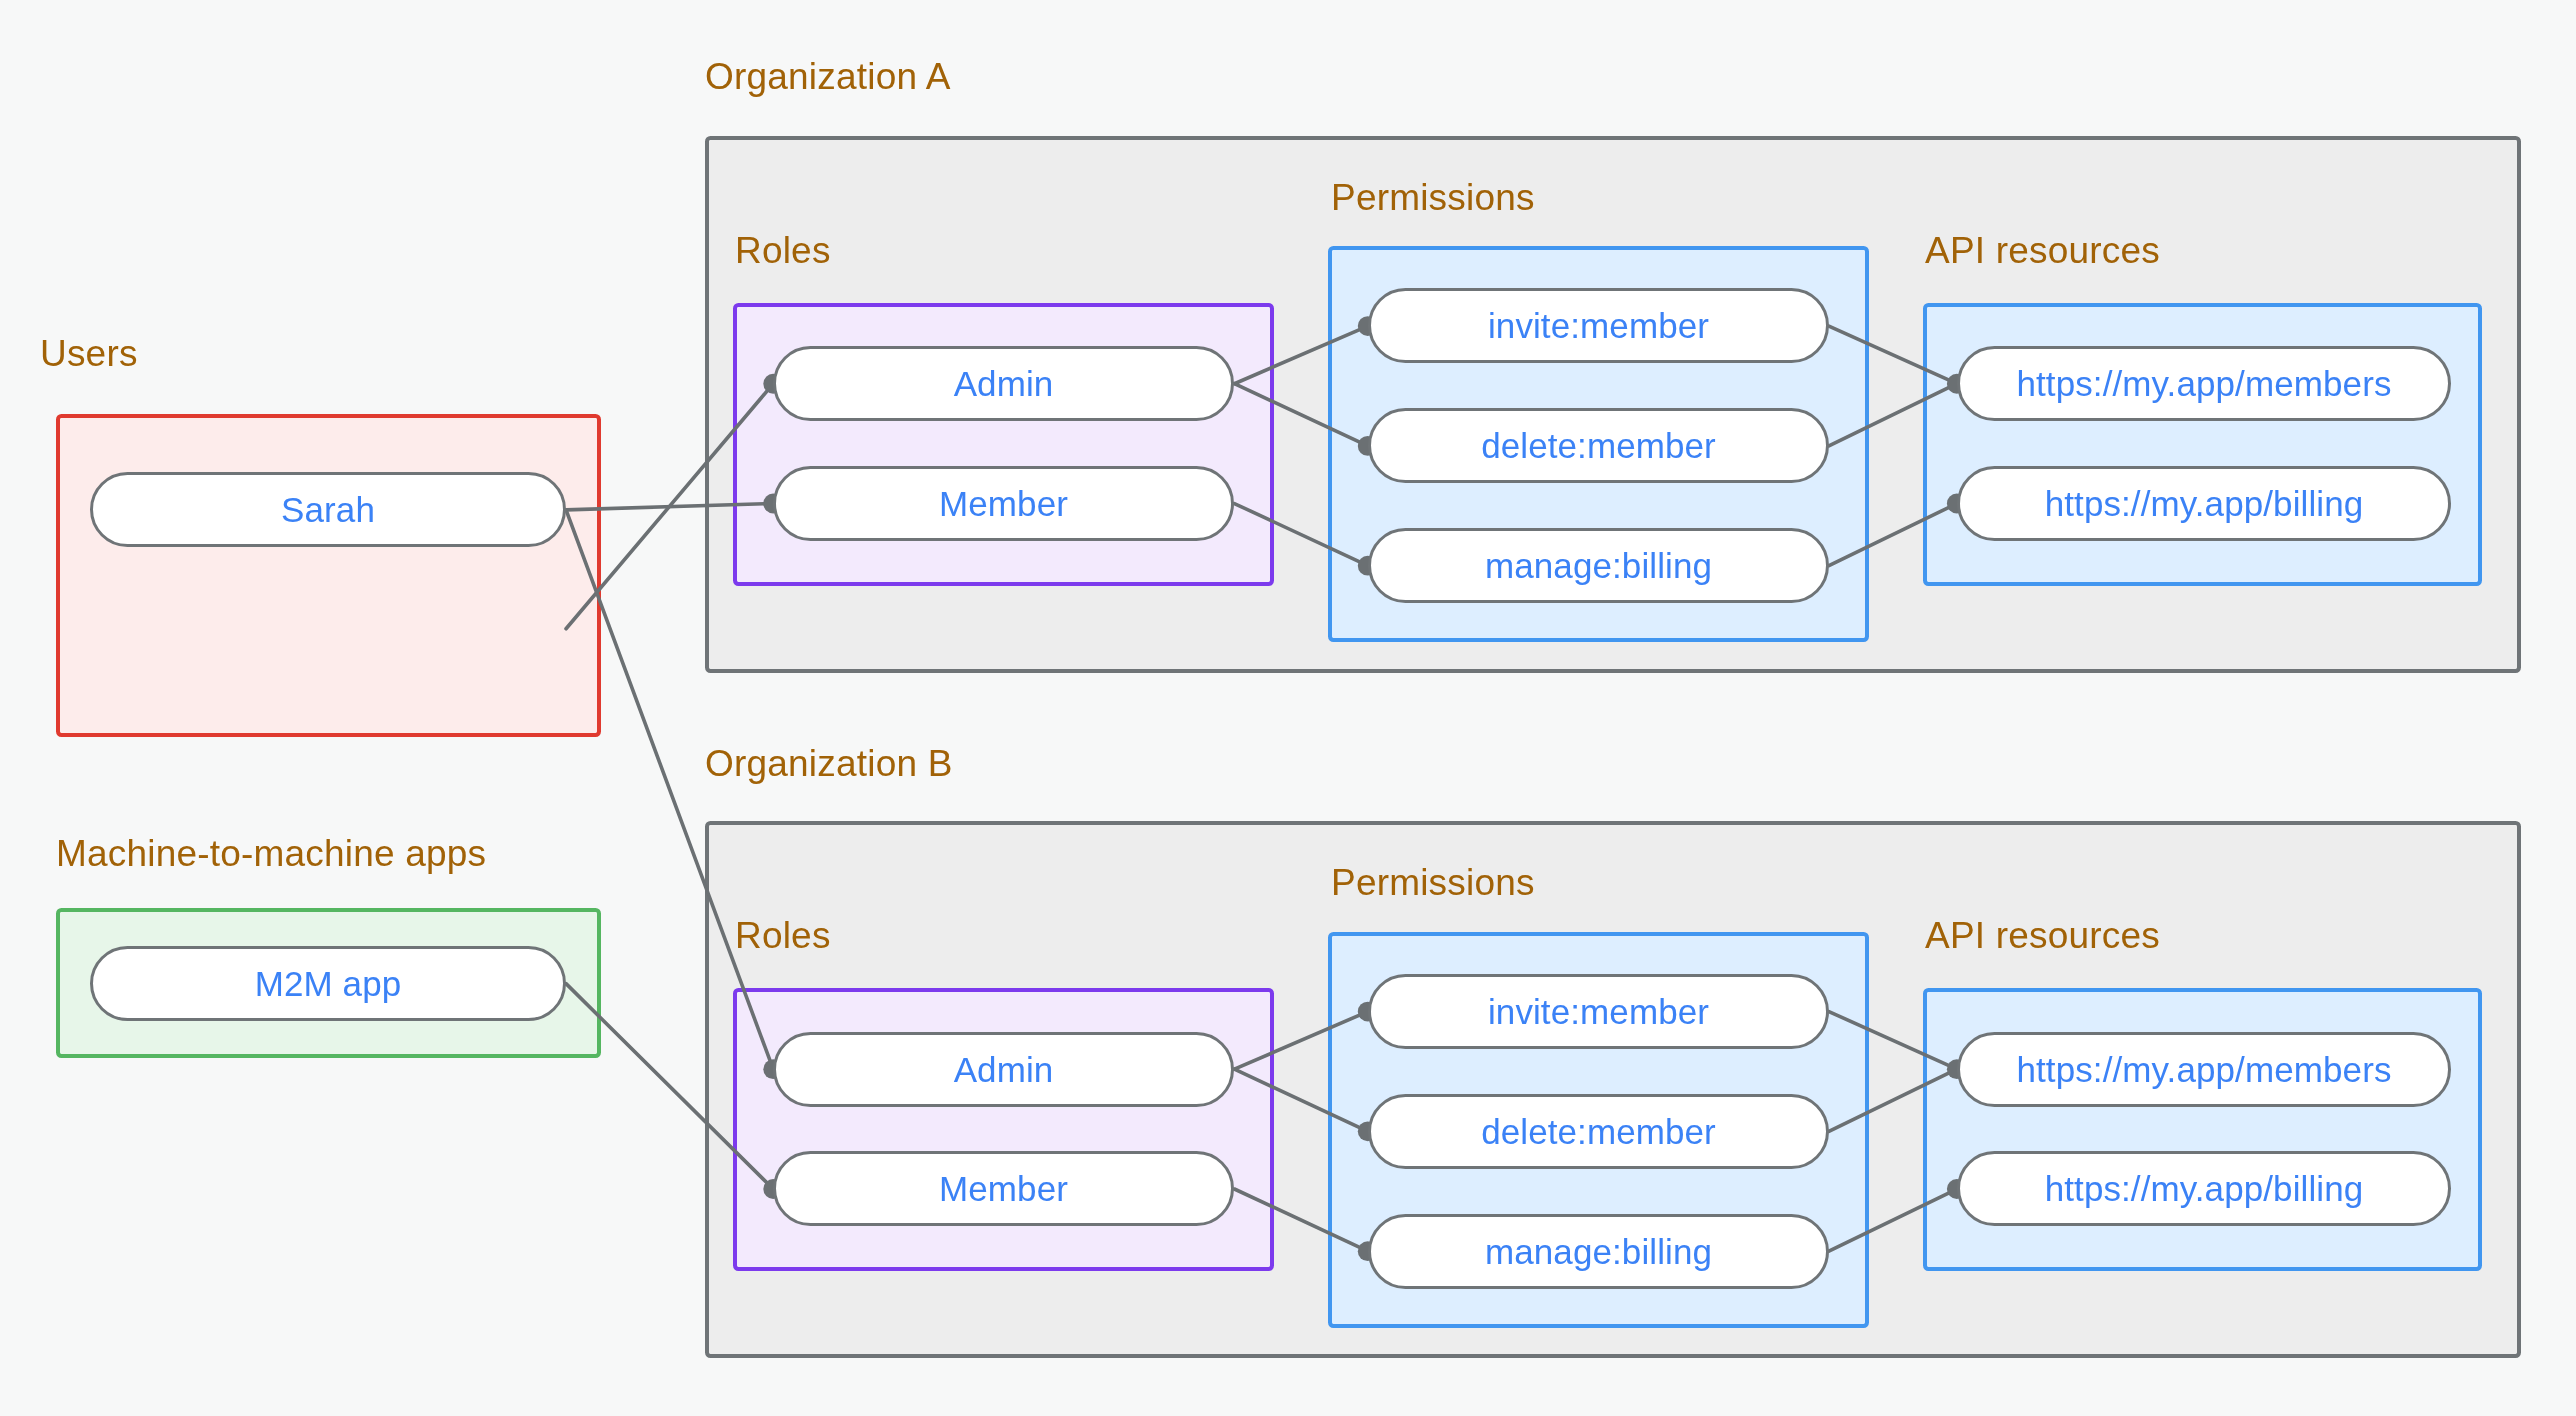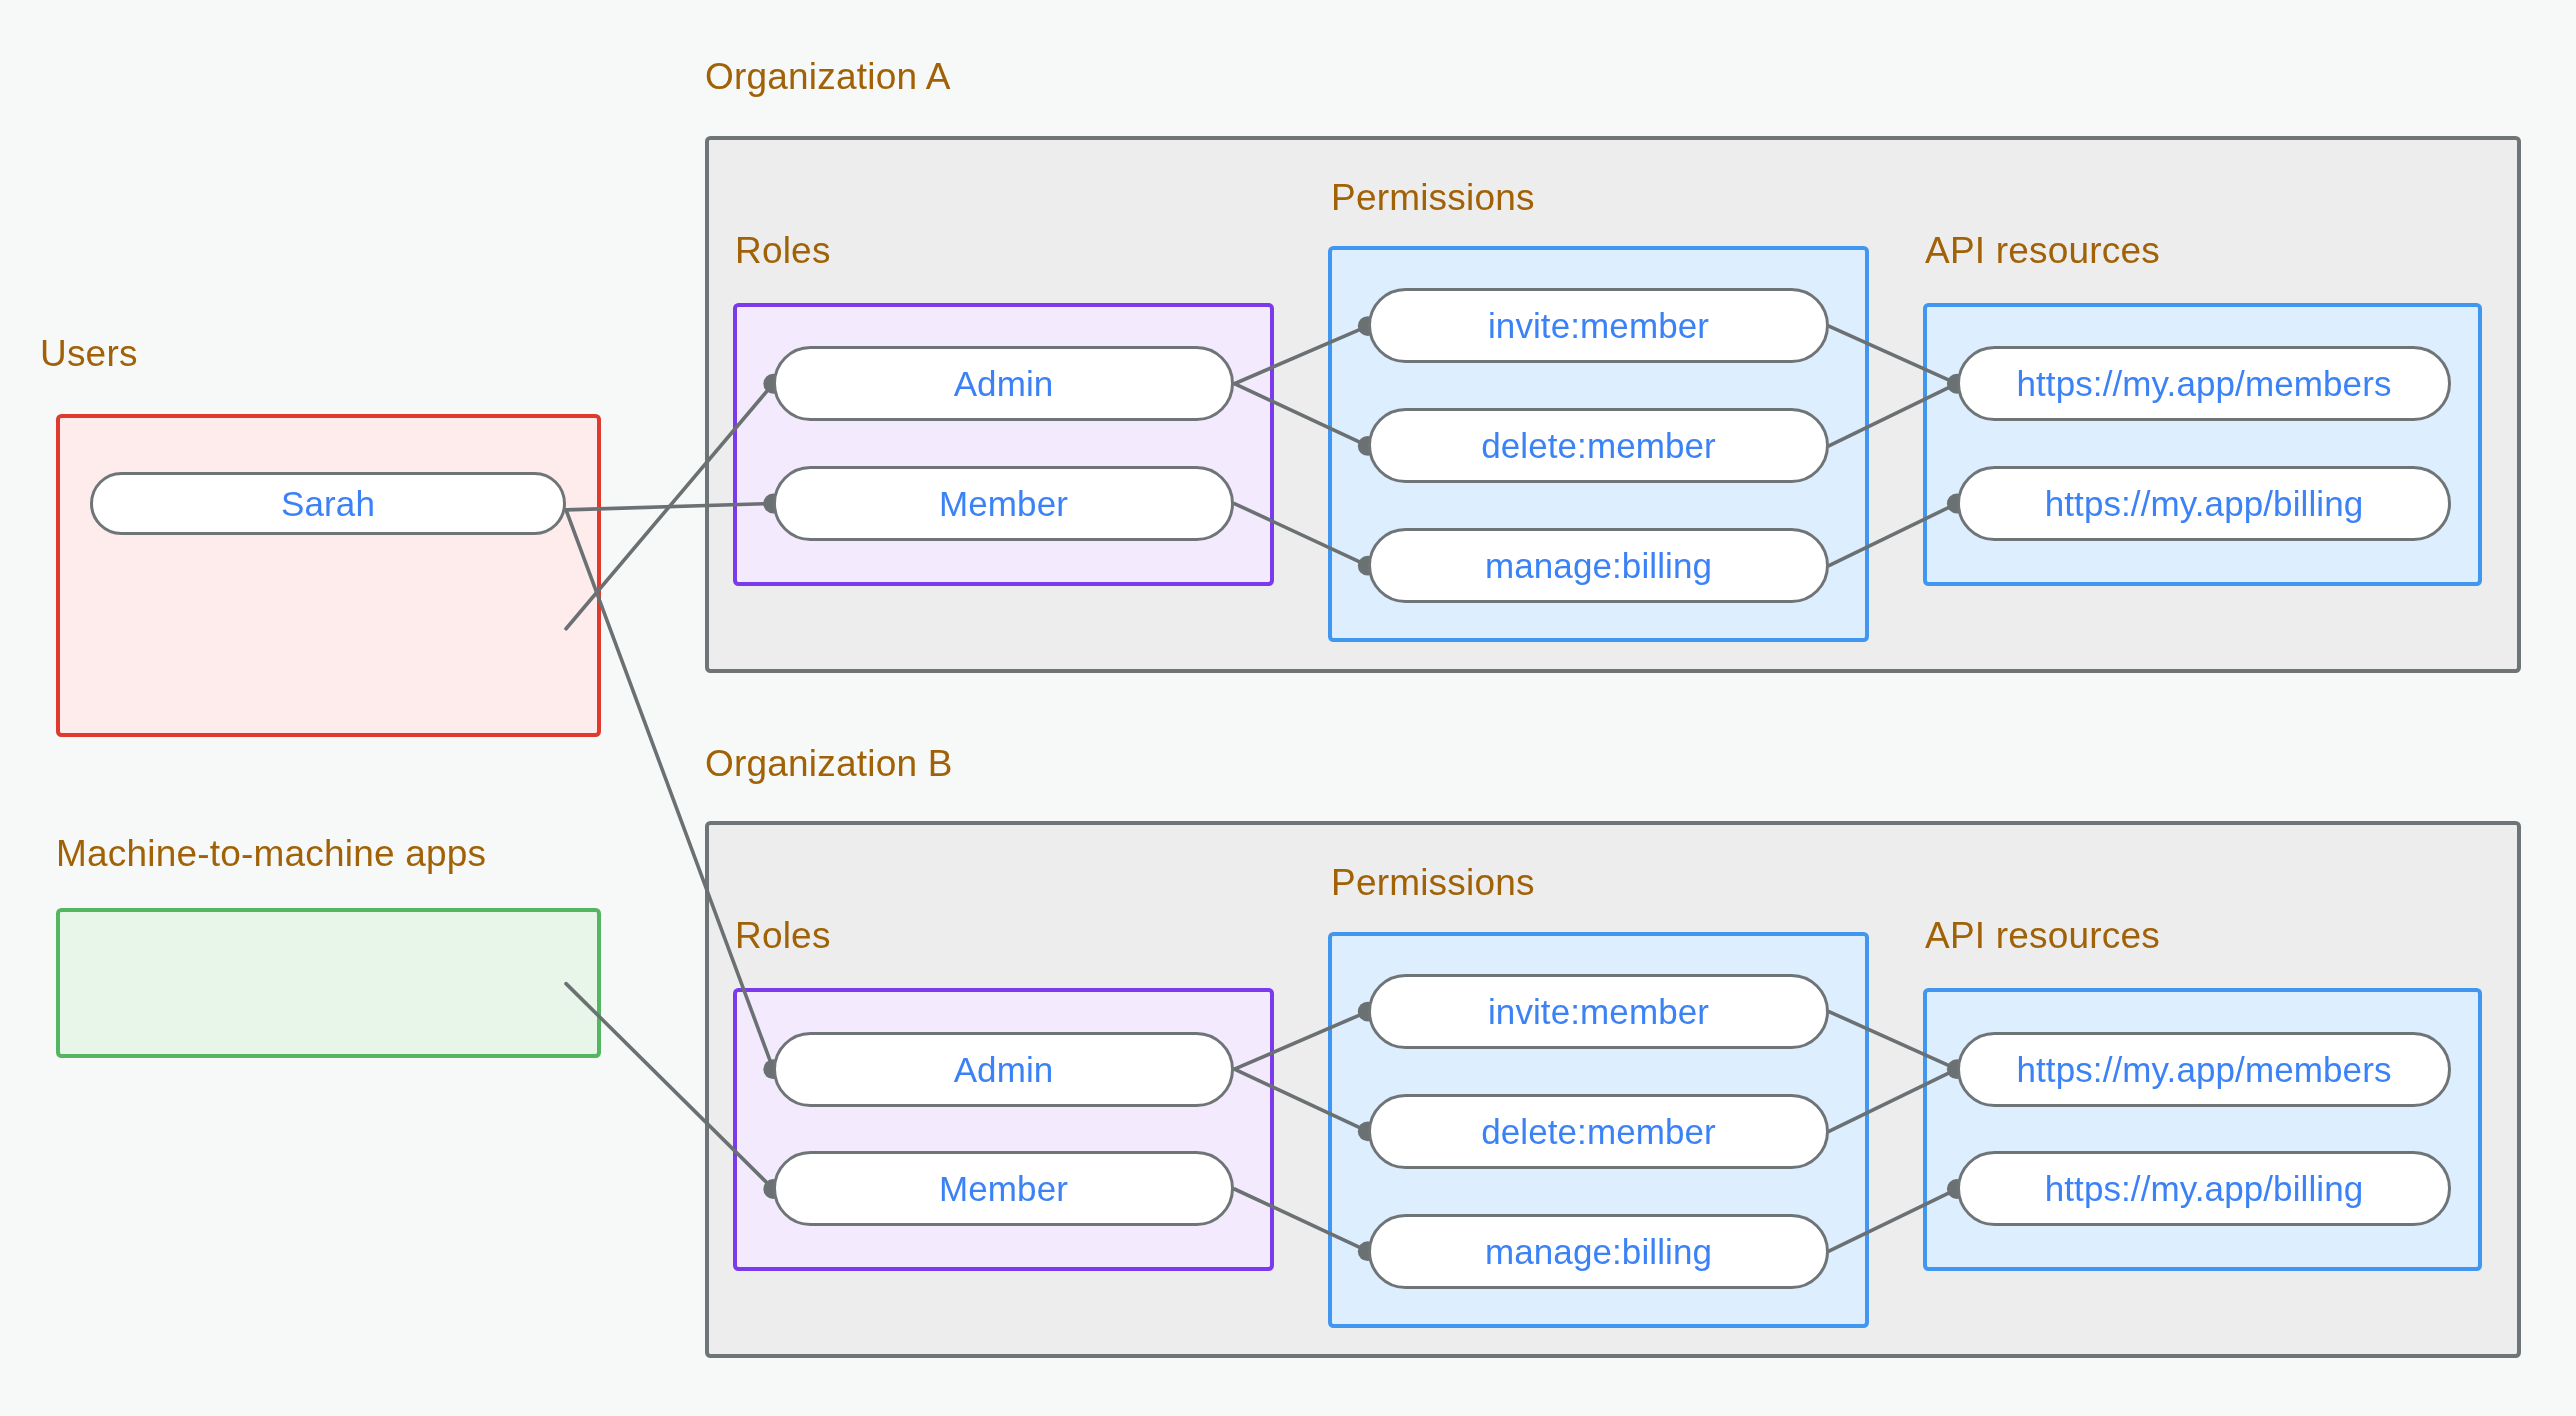--- a/index.html
+++ b/index.html
@@ -117,23 +117,24 @@
   <div class="panel perms" style="left:1328px;top:932px;width:541px;height:396px;"></div>
   <div class="pill" style="left:1368px;top:974px;width:461px;height:75px;">invite:member</div>
   <div class="pill" style="left:1368px;top:1094px;width:461px;height:75px;">delete:member</div>
   <div class="pill" style="left:1368px;top:1214px;width:461px;height:75px;">manage:billing</div>
 
   <div class="panel apis" style="left:1923px;top:988px;width:559px;height:283px;"></div>
   <div class="pill small" style="left:1957px;top:1032px;width:494px;height:75px;">https://my.app/members</div>
   <div class="pill small" style="left:1957px;top:1151px;width:494px;height:75px;">https://my.app/billing</div>
 
   <div class="panel users" style="left:56px;top:414px;width:545px;height:323px;"></div>
-  <div class="pill" style="left:90px;top:472px;width:476px;height:63px;">Sarah</div>
+  <div class="pill" style="left:90px;top:472px;width:476px;height:75px;">Sarah</div>
 
   <div class="panel m2m" style="left:56px;top:908px;width:545px;height:150px;"></div>
+  <div class="pill" style="left:90px;top:946px;width:476px;height:75px;">M2M app</div>
 
   <svg class="wires" viewBox="0 0 2859 1572" xmlns="http://www.w3.org/2000/svg">
     <g stroke="#6b7073" stroke-width="4" fill="none" stroke-linecap="round">
 
       <line x1="628" y1="566" x2="858" y2="559"></line>
 
       <line x1="628" y1="698" x2="858" y2="426"></line>
 
       <line x1="628" y1="566" x2="858" y2="1187"></line>
 

